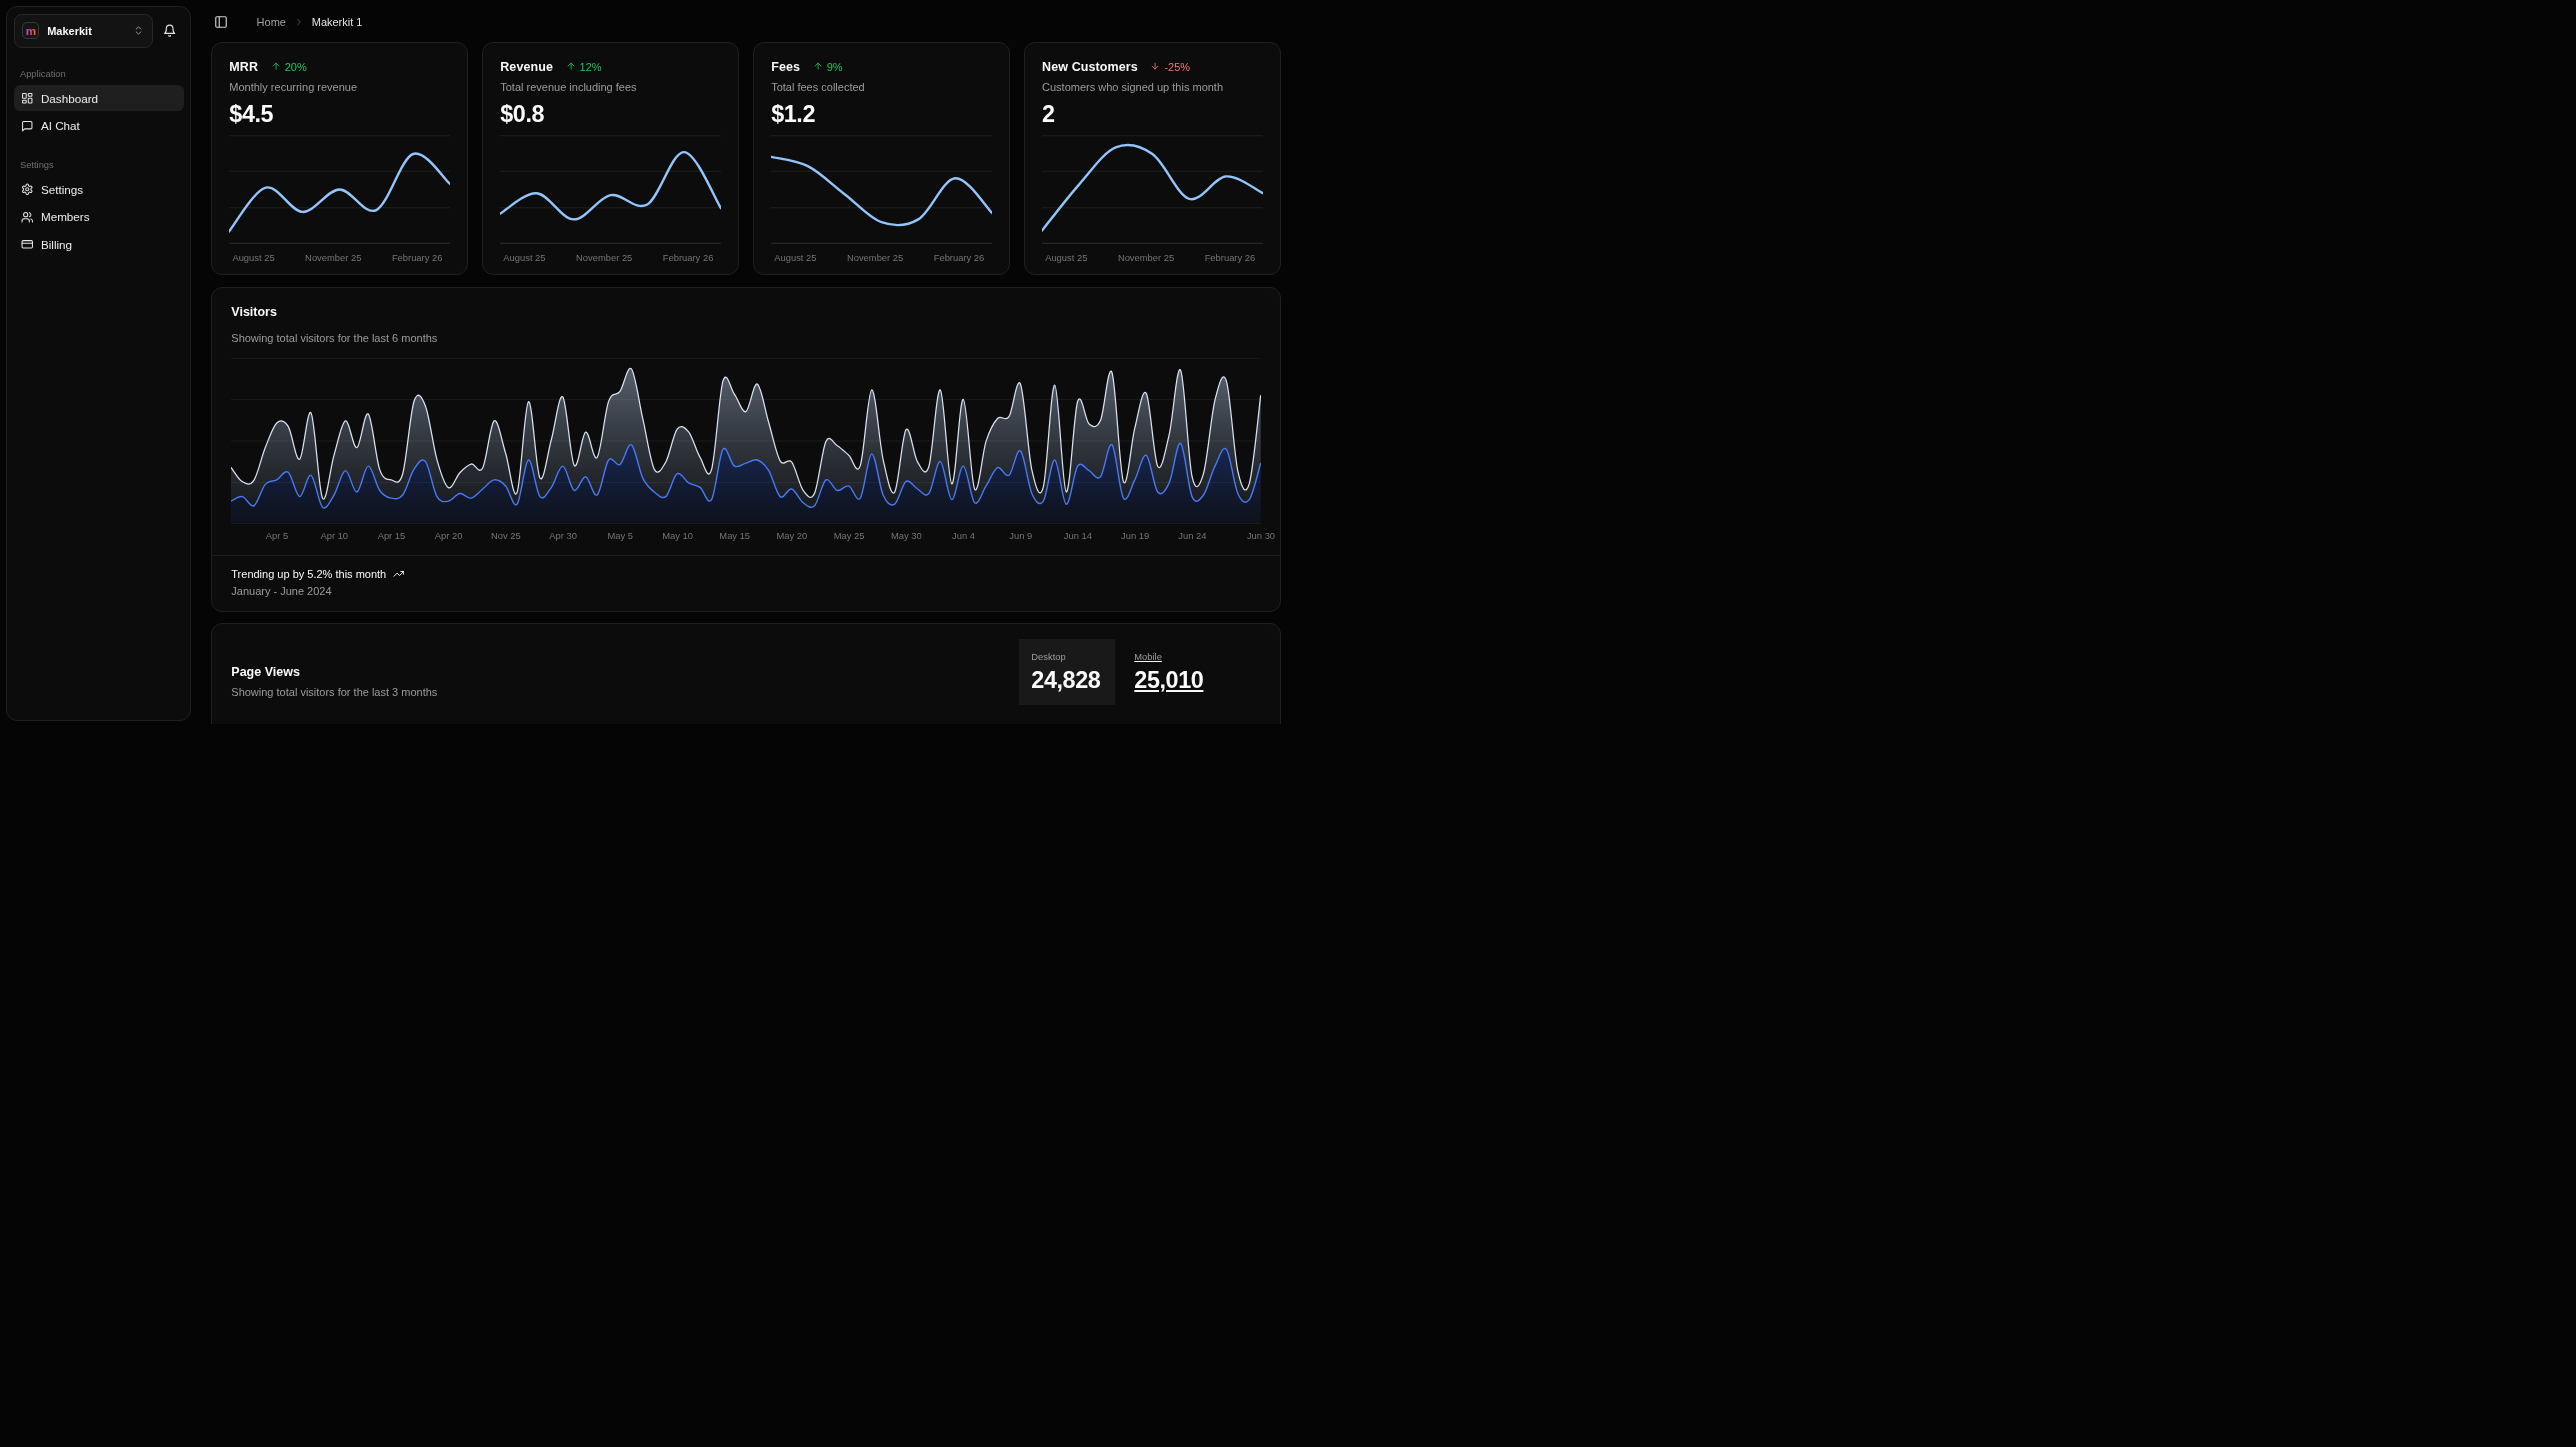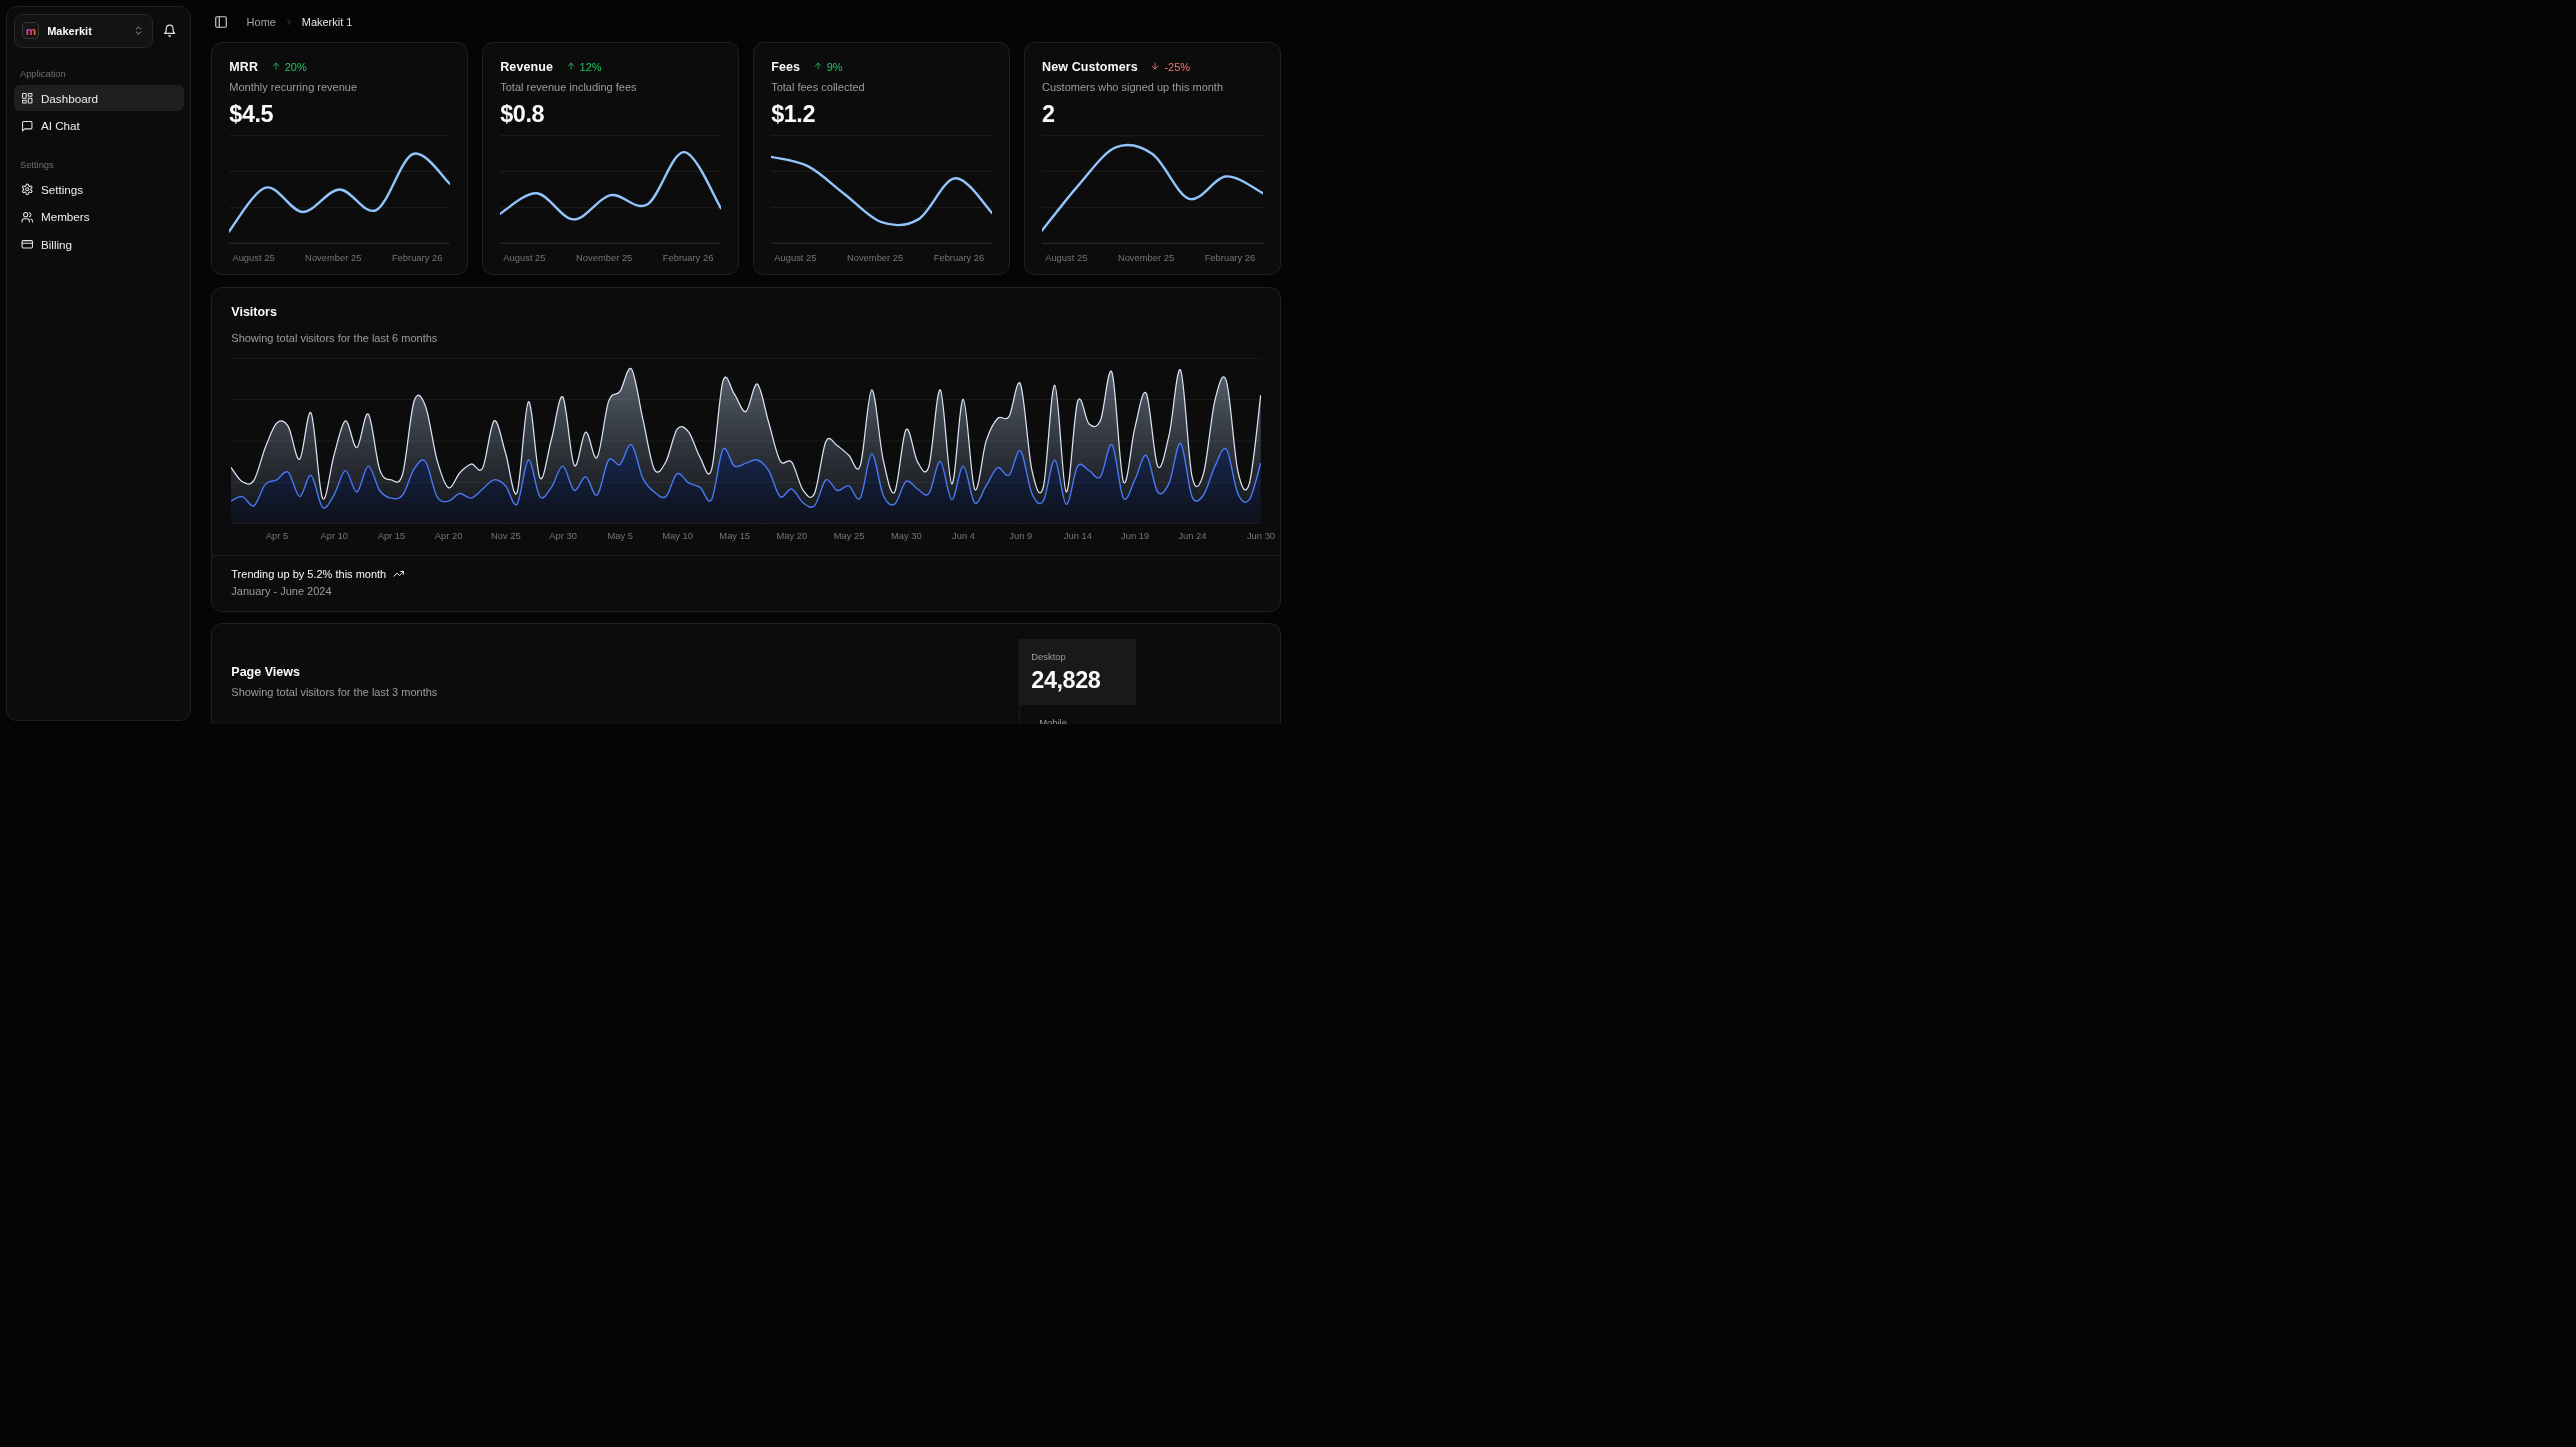--- a/index.html
+++ b/index.html
@@ -42,21 +42,21 @@
   .group-label { font-size:9.4px; color:#6f6f6f; padding:0 6.3px; margin:20.3px 0 6.3px; }
   .nav-item {
     display:flex; align-items:center; gap:7.8px; height:26px; padding:0 7px;
     border-radius:6.3px; color:#ededed; font-size:11.7px; cursor:pointer; margin-bottom:1.6px;
   }
   .nav-item .ni-icon { color:#e5e5e5; display:flex; }
   .nav-item.active { background:#1f1f1f; }
 
   
   main { position:absolute; left:198px; top:0; right:0; bottom:0; padding:7.8px 7px 0 13.3px; }
-  .topbar { display:flex; align-items:center; gap:15px; height:28px; margin-bottom:6.3px; }
+  .topbar { display:flex; align-items:center; gap:25px; height:28px; margin-bottom:6.3px; }
   .panel-btn { width:20.3px; height:20.3px; display:flex; align-items:center; justify-content:center;
     background:none; border:none; color:#cfcfcf; cursor:pointer; border-radius:4.7px; }
   .breadcrumb { display:flex; align-items:center; gap:7.8px; font-size:11px; }
   .crumb-link { color:#a3a3a3; cursor:pointer; }
   .crumb-sep { color:#5a5a5a; display:flex; }
   .crumb-current { color:#e5e5e5; }
 
   
   .stats-row { display:flex; gap:14px; margin-bottom:11.7px; }
   .stat-card {
@@ -87,21 +87,21 @@
   .x-ticks span { position:absolute; transform:translateX(-50%); white-space:nowrap; }
   .vc-footer { border-top:0.8px solid #1f1f1f; padding:11.7px 19px 13.3px; }
   .vf1 { font-size:11px; font-weight:500; display:flex; align-items:center; gap:6.3px; color:#fafafa; }
   .vf2 { font-size:11px; color:#9c9c9c; margin-top:5.5px; }
 
   
   .pv-card { background:#0c0c0c; border:0.8px solid #202020; border-radius:11px; height:234px; position:relative; }
   .pv-left { padding:41px 19px 0; }
   .pv-title { font-size:12.5px; font-weight:600; }
   .pv-sub { font-size:11px; color:#9c9c9c; margin-top:6.3px; }
-  .pv-toggles { position:absolute; left:807px; top:15px; display:flex;flex-direction:column; }
+  .pv-toggles { position:absolute; left:807px; top:15px; display:flex; }
   .pv-toggle {
     padding:11.7px 11px; min-width:95px; display:flex; flex-direction:column; gap:4.7px;
     background:transparent; border:none; border-left:0.8px solid #1a1a1a; cursor:pointer;
     color:inherit; text-align:left; font-family:inherit;
   }
   .pv-toggle.active { background:#191919; }
   .pv-toggle.mobile { padding-left:19px; min-width:117px;text-decoration:underline; }
   .pv-label { font-size:9.4px; color:#9c9c9c; }
   .pv-value { font-size:23.4px; font-weight:700; line-height:1.15; letter-spacing:-0.4px; color:#fafafa; }
 </style>

